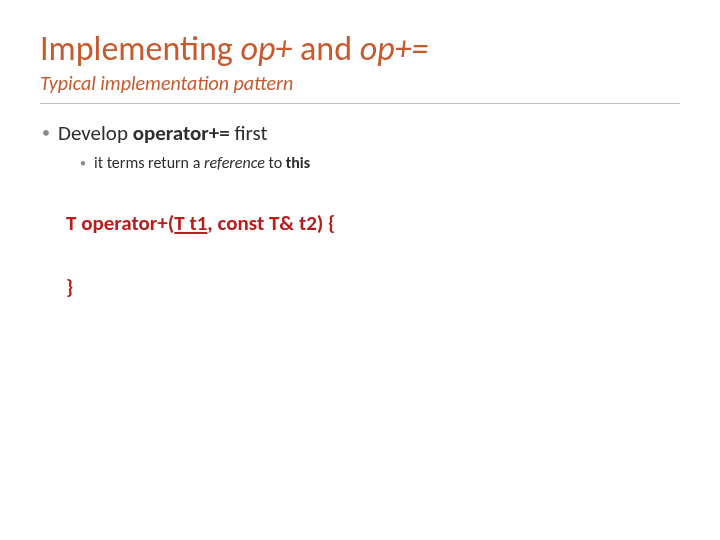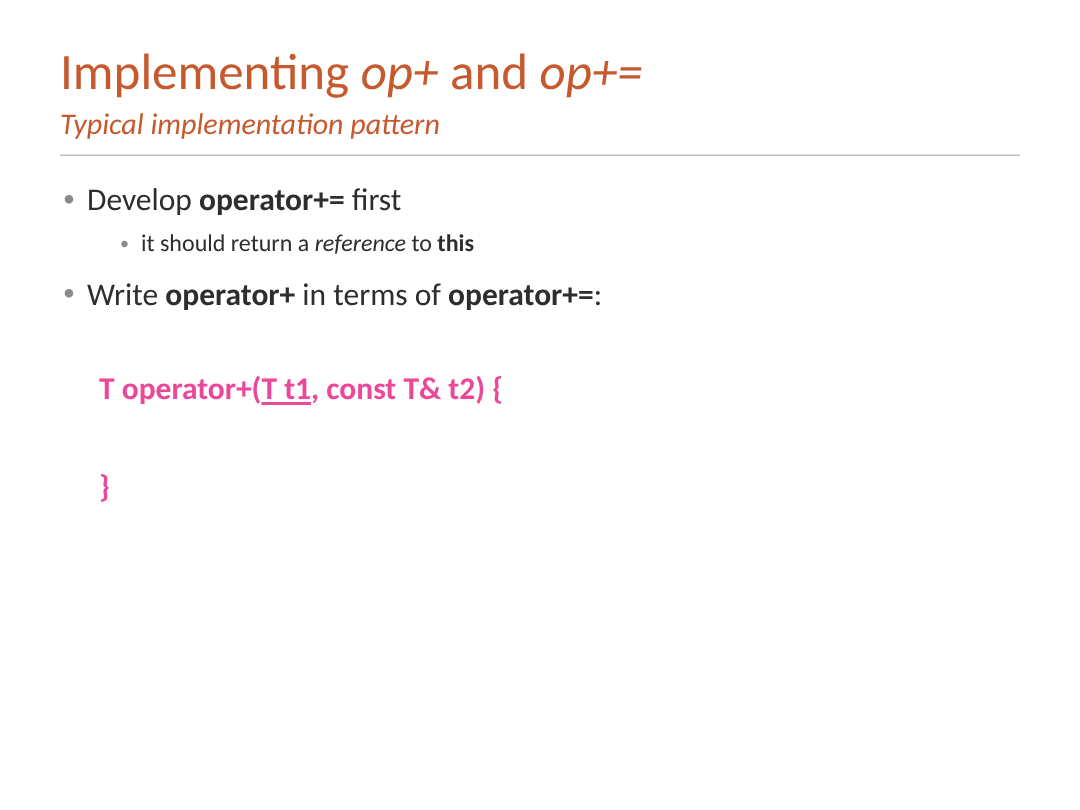--- a/index.html
+++ b/index.html
@@ -81,21 +81,21 @@
     font-size: 12px;
     line-height: 1.9;
   }
   .b { font-weight: 700; margin-top: 32px; }
   .i { font-style: italic; text-align: right; }
   .u { text-decoration: underline; }
   .codeblk {
     margin: 18px 0 18px 26px;
     font-size: 21px;
     line-height: 1.55;
-    color: #ec4899;
+    color: #b91c1c;
   }
   .codeblk .ind { padding-left: 28px; display: block; }
 </style>
 </head>
 <body>
 
 <div class="slide">
 
   <h1 class="title">
     <span>Implementing </span><span class="ital">op+</span><span> and </span><span class="ital">op+=</span>
@@ -104,28 +104,25 @@
   <div class="subtitle">Typical implementation pattern</div>
 
   <hr class="rule">
 
   <ul class="lvl1">
 
     <li>
       <span>Develop </span><span class="b">operator+=</span><span> first</span>
       <ul class="lvl2">
         <li>
-          <span>it should return a </span><span class="i">reference</span><span> to </span><span class="b">this</span>
+          <span>it terms return a </span><span class="i">reference</span><span> to </span><span class="b">this</span>
         </li>
       </ul>
     </li>
 
-    <li>
-      <span>Write </span><span class="b">operator+</span><span> in terms of </span><span class="b">operator+=</span><span>:</span>
-    </li>
 
   </ul>
 
   <div class="codeblk">
     <div class="b">
       <span>T operator+(</span><span class="u">T t1</span><span>, const T&amp; t2) {</span>
     </div>
     <div class="b">}</div>
   </div>
 

